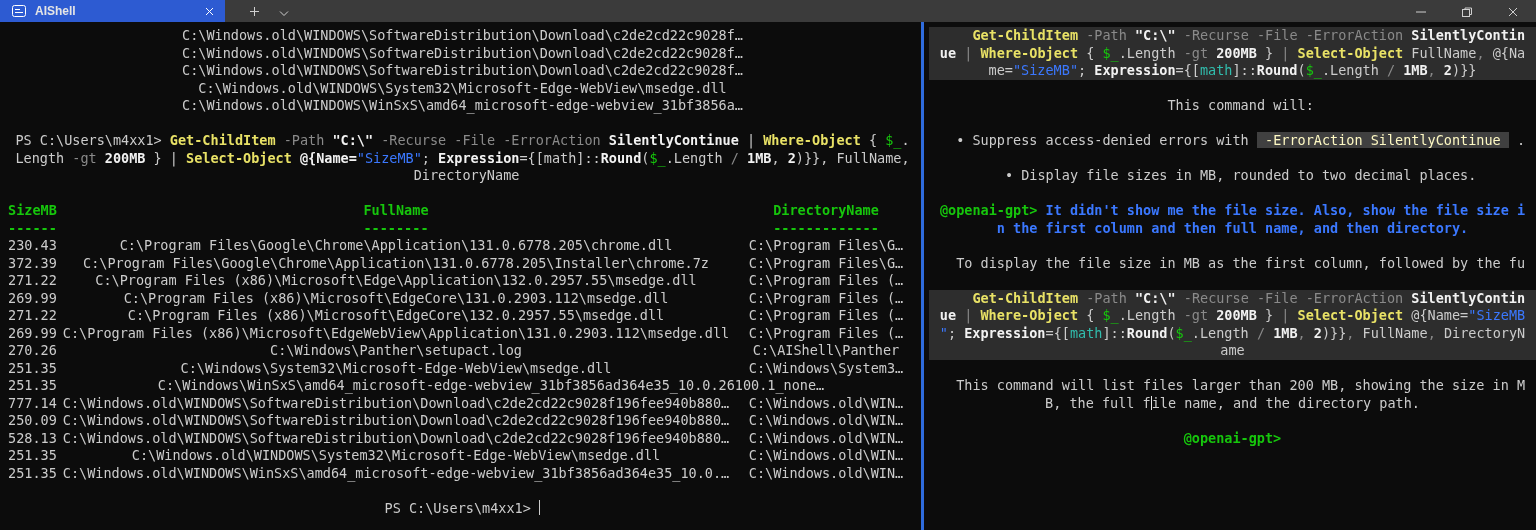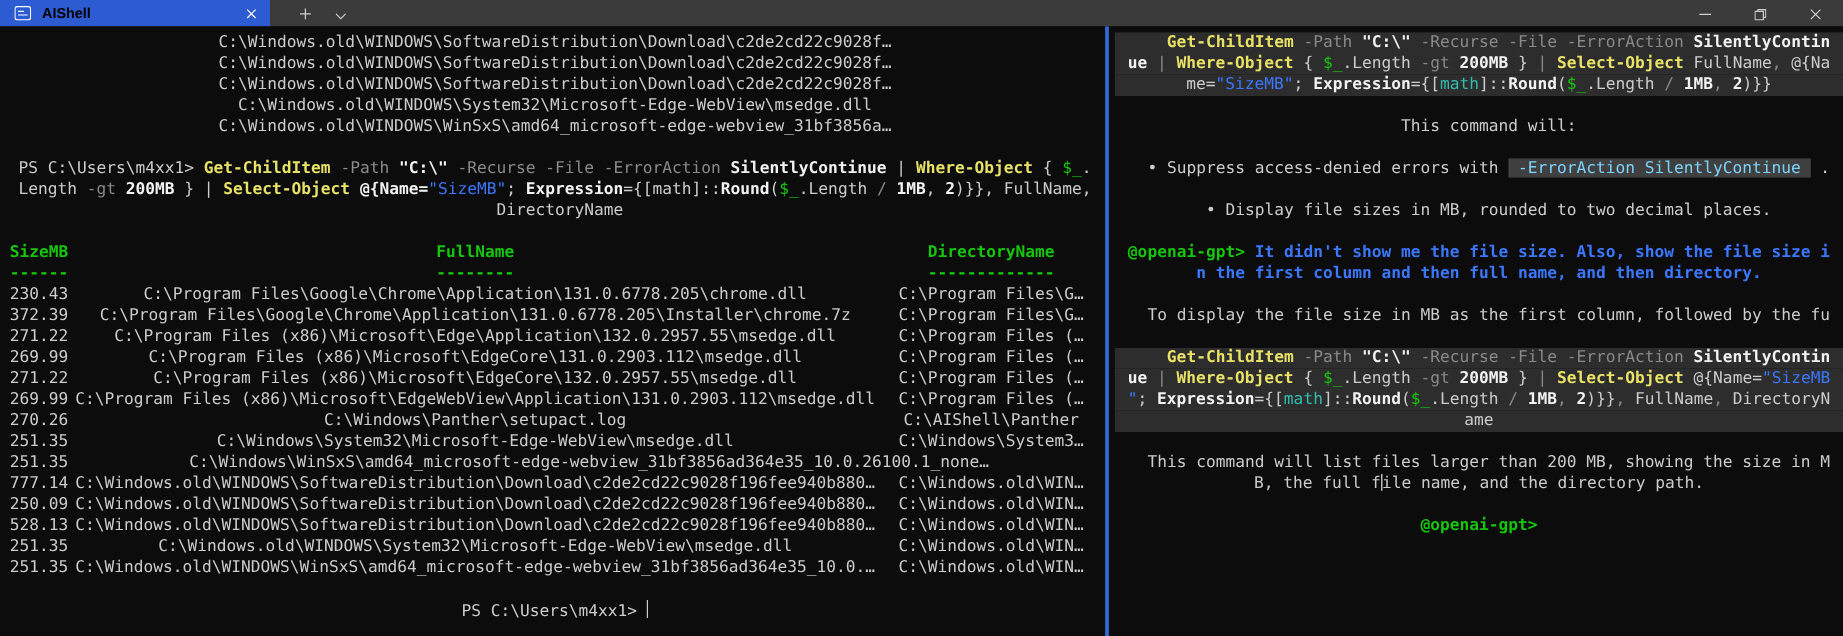--- a/index.html
+++ b/index.html
@@ -2,21 +2,21 @@
 <html style="--bg: #0c0c0c; --fg: #cccccc; --bright-white: #f2f2f2; --yellow: #e9e266; --gray: #8a8a8a; --blue: #3b78ff; --green: #16c60c; --teal: #31bdad; --inline-code-bg: #404040; --code-bg: #2d2d2d; --titlebar-bg: #3b3b3b; --tab-blue: #2d5bd2; --accent: #2f6cde;"><head>
 <meta charset="utf-8">
 <style>
   html,body{margin:0;padding:0;background:#000;}
   body{width:1536px;height:530px;overflow:hidden;font-family:"DejaVu Sans Mono","Liberation Mono",monospace;}
   .window{width:1536px;height:530px;display:flex;flex-direction:column;background:var(--bg);}
 
   
   .titlebar{height:22px;background:var(--titlebar-bg);display:flex;align-items:stretch;flex:0 0 22px;}
   .tab{width:205px;background:var(--tab-blue);display:flex;align-items:center;padding:0 8px 0 12px;gap:9px;}
-  .tabtitle{color:#000000;font-family:"Liberation Sans","DejaVu Sans",sans-serif;font-size:12px;font-weight:bold;flex:1;}
+  .tabtitle{color:#e5e5e5;font-family:"Liberation Sans","DejaVu Sans",sans-serif;font-size:12px;font-weight:bold;flex:1;}
   .tabicon,.tabclose{display:flex;align-items:center;justify-content:center;}
   .tabclose{width:16px;height:16px;border-radius:2px;}
   .newtab,.tabdrop{width:30px;display:flex;align-items:center;justify-content:center;color:#cfcfcf;}
   .newtab{margin-left:14px;}
   .spacer{flex:1;}
   .wincontrols{display:flex;align-items:stretch;}
   .winbtn{width:46px;display:flex;align-items:center;justify-content:center;}
 
   
   .content{flex:1;display:flex;background:var(--bg);min-height:0;}
@@ -34,21 +34,21 @@
 
   .c-fg{color:var(--fg);}
   .c-w{color:var(--bright-white);font-weight:bold;}
   .c-cmd{color:var(--yellow);font-weight:bold;}
   .c-p{color:var(--gray);}
   .c-s{color:var(--blue);}
   .c-v{color:var(--green);}
   .c-g{color:var(--green);font-weight:bold;}
   .c-b{color:var(--blue);font-weight:bold;}
   .c-t{color:var(--teal);}
-  .c-ic{background:var(--inline-code-bg);color:#7dd3fc;}
+  .c-ic{background:var(--inline-code-bg);color:#fef9c3;}
   .c-cur{display:inline-block;width:1.5px;height:15px;background:#cccccc;vertical-align:-2px;}
   .c-ibeam{display:inline-block;width:1px;height:14px;background:#e8e8e8;vertical-align:-2px;}
 </style>
 </head>
 <body>
 
 <div class="window">
   <div class="titlebar">
     <div class="tab">
       <span class="tabicon">

